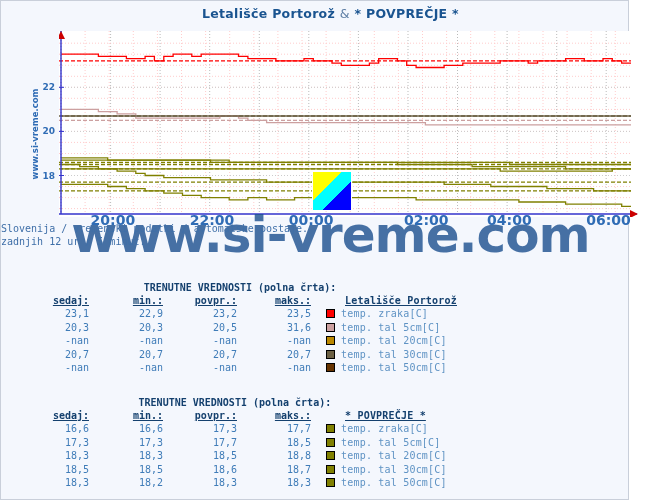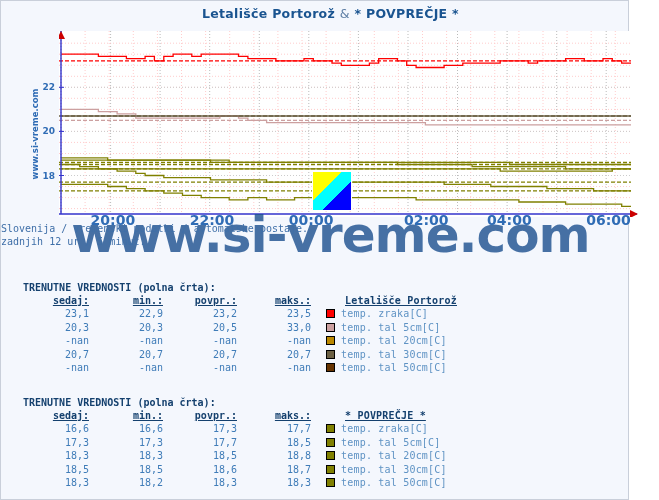--- a/index.html
+++ b/index.html
@@ -86,20 +86,21 @@
   
   .legend{
     position:absolute;left:22px;
     font-family:"DejaVu Sans Mono", monospace;
     font-size:10px;color:#2f6cb5;
   }
   .legend .hdr{
     font-weight:bold;color:#14406e;
     font-size:10px;letter-spacing:0px;
     margin-bottom:1px;
+    text-align:center;
   }
   table.lg{border-collapse:collapse;}
   table.lg td{
     padding:0 0 0 0;
     font-size:10px;line-height:13.4px;
     color:#3f7cb8;white-space:nowrap;
   }
   table.lg td.num{text-align:right;width:66px;padding-right:8px;}
   table.lg td.sw{width:22px;text-align:center;}
   table.lg td.nm{text-align:left;color:#5f93c4;letter-spacing:.2px;}
@@ -235,21 +236,21 @@
             <td class="num">22,9</td>
             <td class="num">23,2</td>
             <td class="num">23,5</td>
             <td class="sw"><span class="swbox" style="background:#ff0000"></span></td>
             <td class="nm">temp. zraka[C]</td>
           </tr>
           <tr>
             <td class="num">20,3</td>
             <td class="num">20,3</td>
             <td class="num">20,5</td>
-            <td class="num">33,0</td>
+            <td class="num">31,6</td>
             <td class="sw"><span class="swbox" style="background:#cca0a0"></span></td>
             <td class="nm">temp. tal  5cm[C]</td>
           </tr>
           <tr>
             <td class="num">-nan</td>
             <td class="num">-nan</td>
             <td class="num">-nan</td>
             <td class="num">-nan</td>
             <td class="sw"><span class="swbox" style="background:#bb8800"></span></td>
             <td class="nm">temp. tal 20cm[C]</td>

